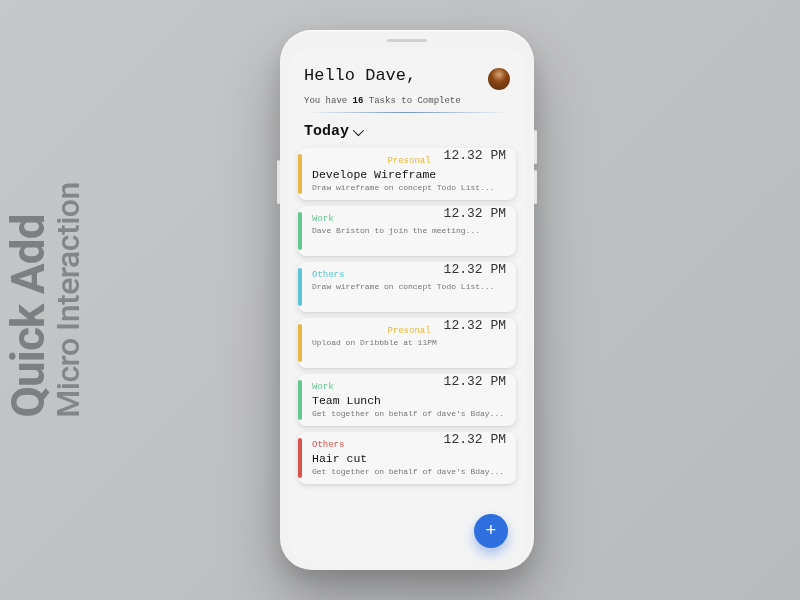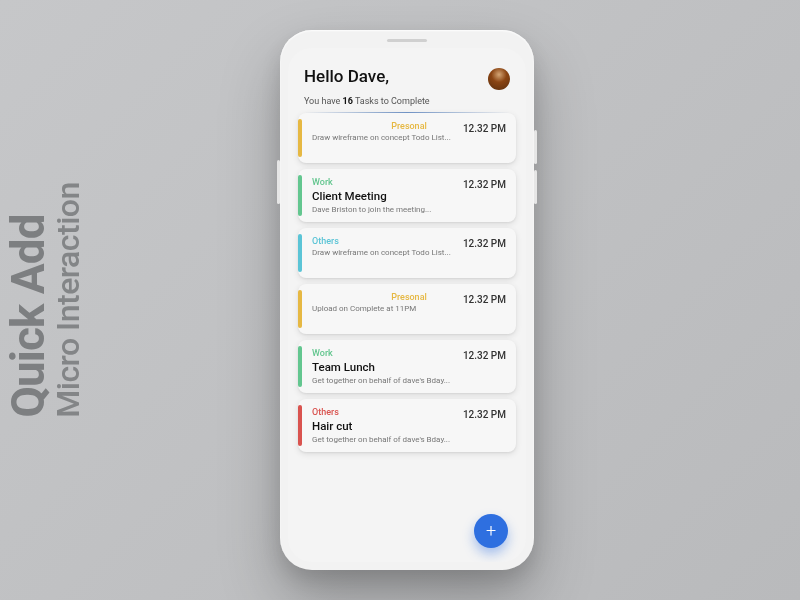--- a/index.html
+++ b/index.html
@@ -28,20 +28,21 @@
     left: 280px;
     top: 30px;
     width: 254px;
     height: 540px;
     background: #f2f2f2;
     border-radius: 32px;
     box-shadow:
       0 30px 60px rgba(0,0,0,0.25),
       0 10px 20px rgba(0,0,0,0.12),
       inset 0 1px 2px rgba(255,255,255,0.9);
+    font-family: Liberation Mono, monospace;
   }
   .phone::before {
     content: "";
     position: absolute;
     top: 9px; left: 50%; transform: translateX(-50%);
     width: 40px; height: 3px;
     background: #d0d0d0;
     border-radius: 2px;
   }
   .phone-btn-r1, .phone-btn-r2, .phone-btn-l1 {
@@ -104,21 +105,21 @@
     padding: 8px 10px 8px 14px;
     min-height: 50px;
   }
   .card .stripe {
     position: absolute; left: 0; top: 6px; bottom: 6px;
     width: 3.5px; border-radius: 2px;
   }
   .cat { font-size: 9px; font-weight: 500; margin-bottom: 2px; }
   .title { font-size: 11.5px; font-weight: 500; color: #111; margin-bottom: 2px; }
   .desc { font-size: 8px; color: #777; }
-  .time { position: absolute; right: 10px; top: 10px; font-size: 10px; color: #333; font-weight: 500; }
+  .time { position: absolute; right: 10px; top: 0; font-size: 13px; color: #333; font-weight: 500; }
 
   .c-personal { color: #e6b843; text-align: center; }
   .s-personal { background: #e6b843; }
   .c-work     { color: #63c68f; }
   .s-work     { background: #63c68f; }
   .c-others-a { color: #5bc4d6; }
   .s-others-a { background: #5bc4d6; }
   .c-others-b { color: #d9534f; }
   .s-others-b { background: #d9534f; }
 
@@ -152,49 +153,53 @@
       <div class="greeting">Hello Dave,</div>
       <div class="avatar"></div>
     </div>
 
     <div class="subline">
       <span>You have </span><span class="count">16</span><span> Tasks to Complete</span>
     </div>
 
     <div class="rule"></div>
 
+    <div class="filter">
+      <span>Today</span>
+      <span class="chev"></span>
+    </div>
 
     <div class="list">
 
       <div class="card">
         <div class="stripe s-personal"></div>
         <div class="cat c-personal">Presonal</div>
+        <div class="title">Develope Wireframe</div>
         <div class="desc">Draw wireframe on concept Todo List...</div>
         <div class="time">12.32 PM</div>
       </div>
 
       <div class="card">
         <div class="stripe s-work"></div>
         <div class="cat c-work">Work</div>
-        <div class="title">Client Meeting</div>
         <div class="desc">Dave Briston to join the meeting...</div>
         <div class="time">12.32 PM</div>
       </div>
 
       <div class="card">
         <div class="stripe s-others-a"></div>
         <div class="cat c-others-a">Others</div>
         <div class="desc">Draw wireframe on concept Todo List...</div>
         <div class="time">12.32 PM</div>
       </div>
 
       <div class="card">
         <div class="stripe s-personal"></div>
         <div class="cat c-personal">Presonal</div>
-        <div class="desc">Upload on Complete at 11PM</div>
+        <div class="desc">Upload on Dribbble at 11PM</div>
         <div class="time">12.32 PM</div>
       </div>
 
       <div class="card">
         <div class="stripe s-work"></div>
         <div class="cat c-work">Work</div>
         <div class="title">Team Lunch</div>
         <div class="desc">Get together on behalf of dave's Bday...</div>
         <div class="time">12.32 PM</div>
       </div>

